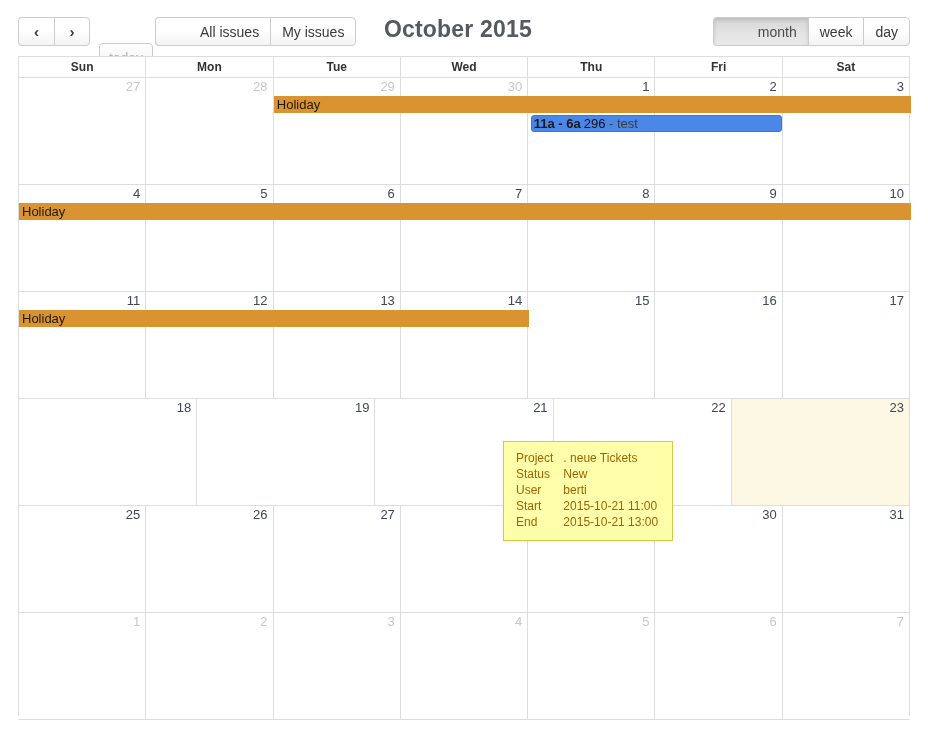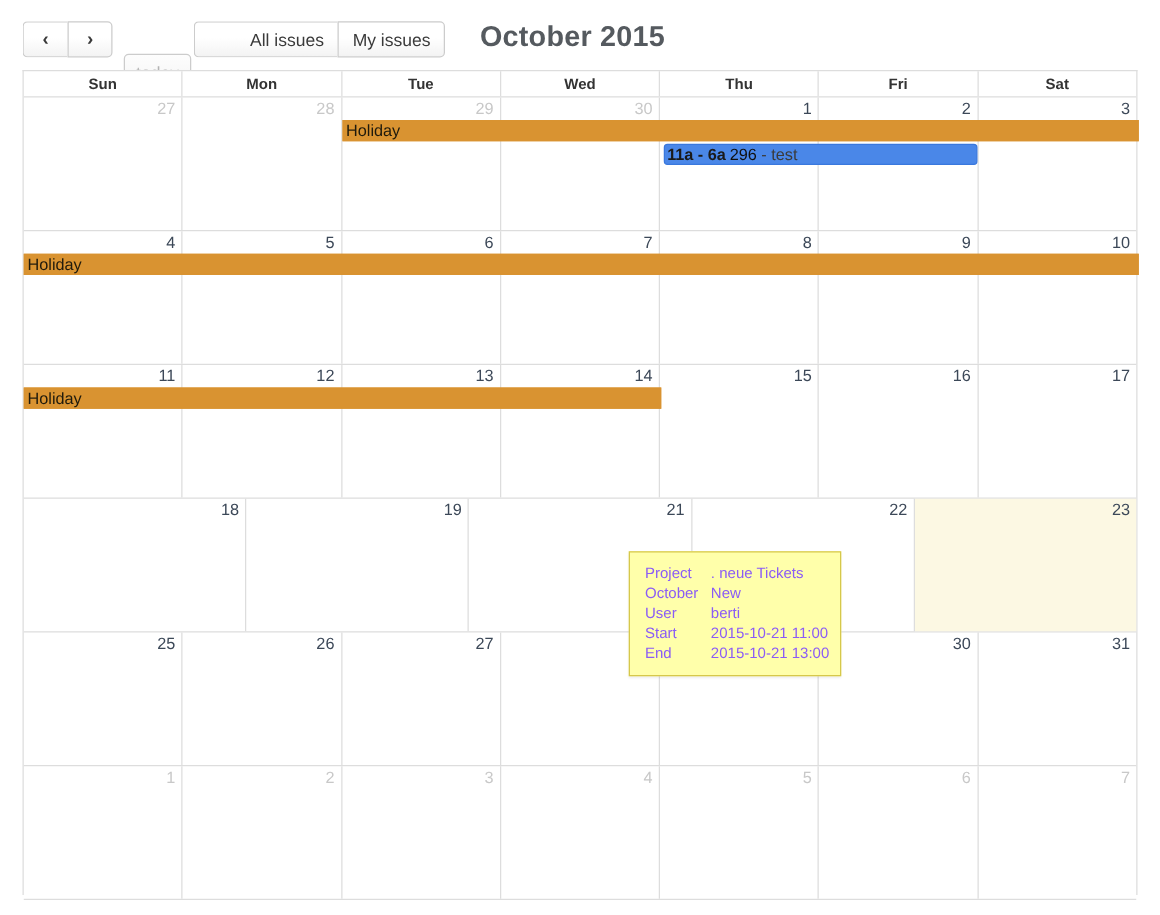--- a/index.html
+++ b/index.html
@@ -161,21 +161,21 @@
     width: 170px;
     background: #ffffaa;
     border: 1px solid #d6c84b;
     padding: 8px 10px 10px 12px;
     font-size: 12px;
     color: #3b3b3b;
     z-index: 50;
     box-shadow: 0 1px 2px rgba(0,0,0,0.08);
   }
   .tooltip table { border-collapse: collapse; }
-  .tooltip td { padding: 1px 0; font-size: 12px; color: #8b5cf6; vertical-align: top; }
+  .tooltip td { padding: 1px 0; font-size: 12px; color: #a16207; vertical-align: top; }
   .tooltip td.k { padding-right: 10px; white-space: nowrap; }
   .tooltip td.v { white-space: nowrap; }
 </style>
 </head>
 <body>
 
 <div id="app">
 
   <div class="toolbar">
 
@@ -192,20 +192,25 @@
       <button class="btn only disabled">today</button>
     </div>
 
     <div class="btn-group" id="issues-group">
       <button class="btn first">All issues</button>
       <button class="btn last">My issues</button>
     </div>
 
     <div class="cal-title">October 2015</div>
 
+    <div class="btn-group" id="view-group">
+      <button class="btn first active">month</button>
+      <button class="btn">week</button>
+      <button class="btn last">day</button>
+    </div>
   </div>
 
   <div class="calendar">
     <div class="head-row" id="head-row">
         <div class="head-cell">Sun</div>
         <div class="head-cell">Mon</div>
         <div class="head-cell">Tue</div>
         <div class="head-cell">Wed</div>
         <div class="head-cell">Thu</div>
         <div class="head-cell">Fri</div>
@@ -372,21 +377,21 @@
   </div>
 
   <div class="tooltip" id="tooltip">
     <table>
         <tbody id="tooltip-body">
           <tr>
             <td class="k">Project</td>
             <td class="v">. neue Tickets</td>
           </tr>
           <tr>
-            <td class="k">October</td>
+            <td class="k">Status</td>
             <td class="v">New</td>
           </tr>
           <tr>
             <td class="k">User</td>
             <td class="v">berti</td>
           </tr>
           <tr>
             <td class="k">Start</td>
             <td class="v">2015-10-21 11:00</td>
           </tr>

